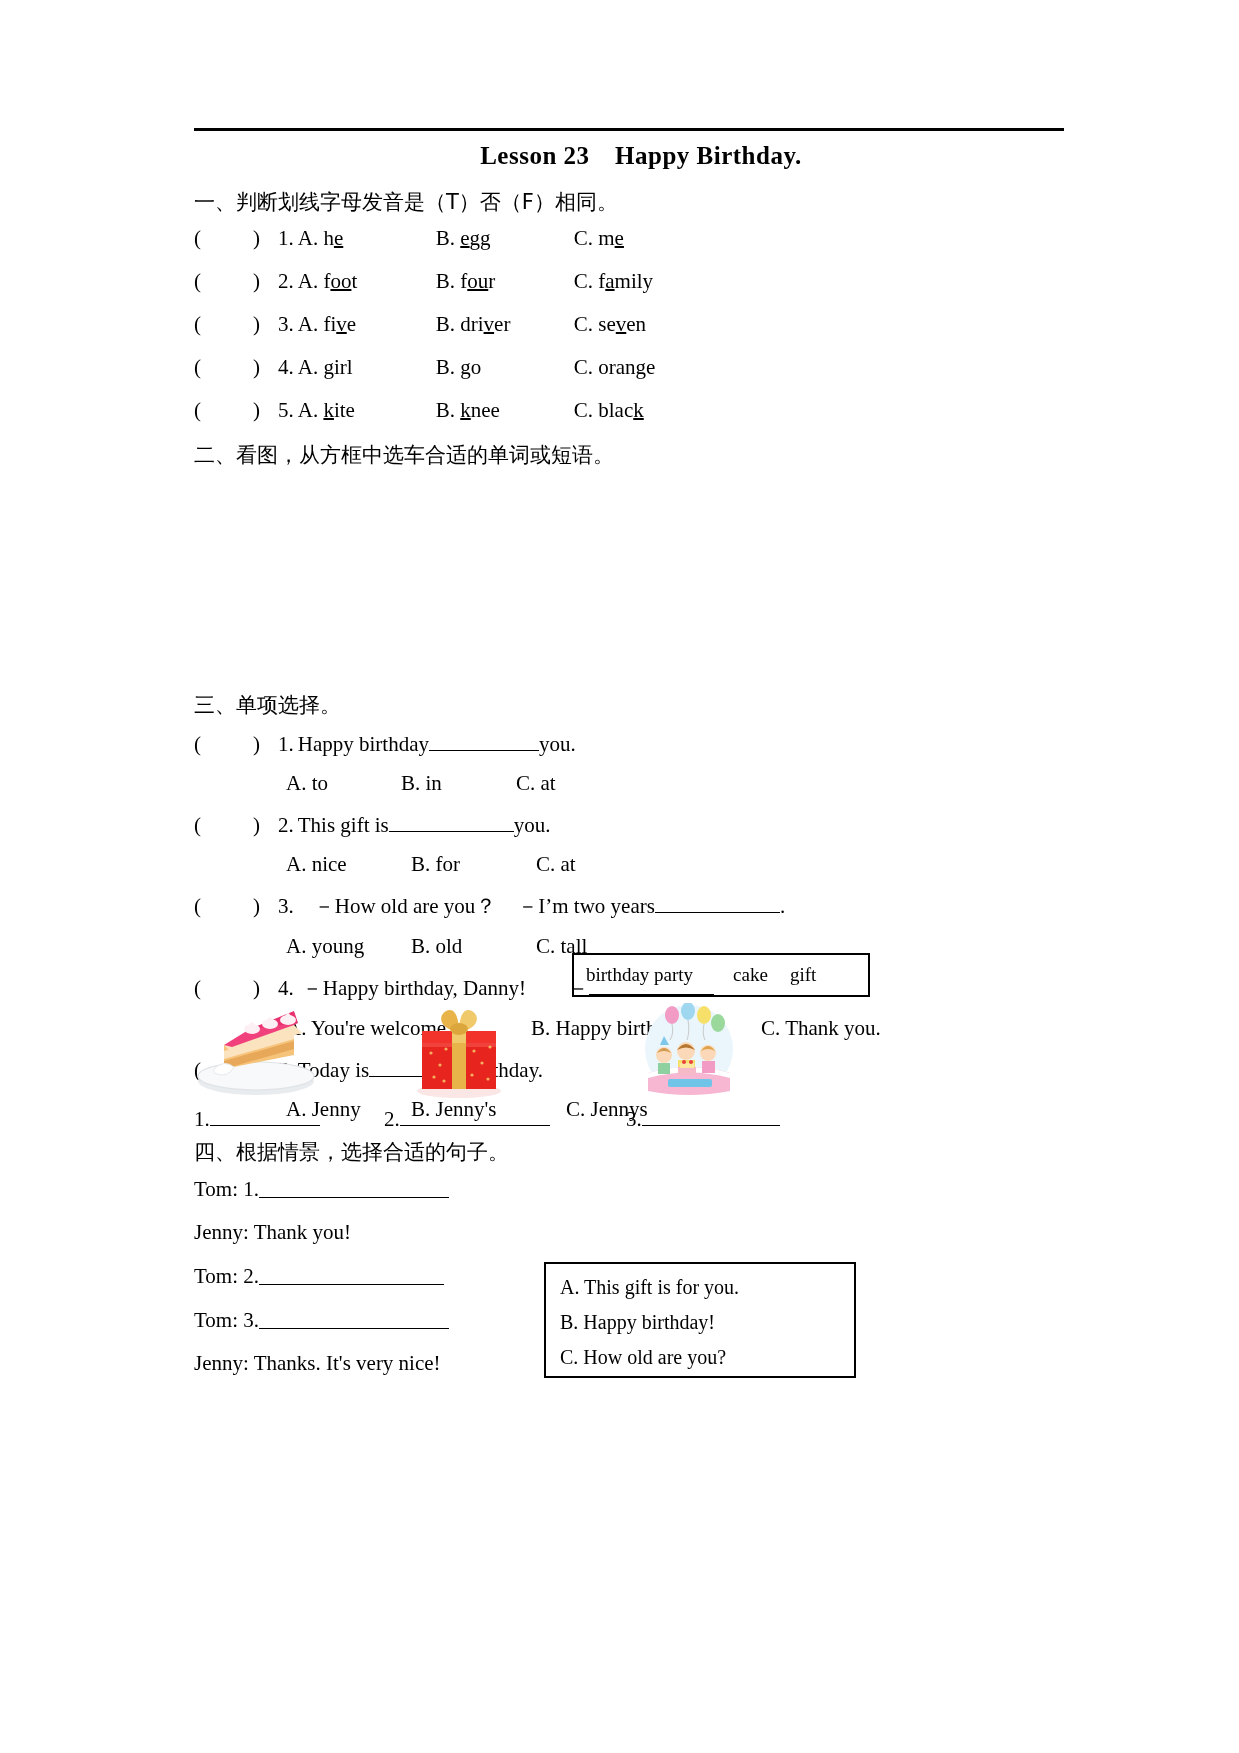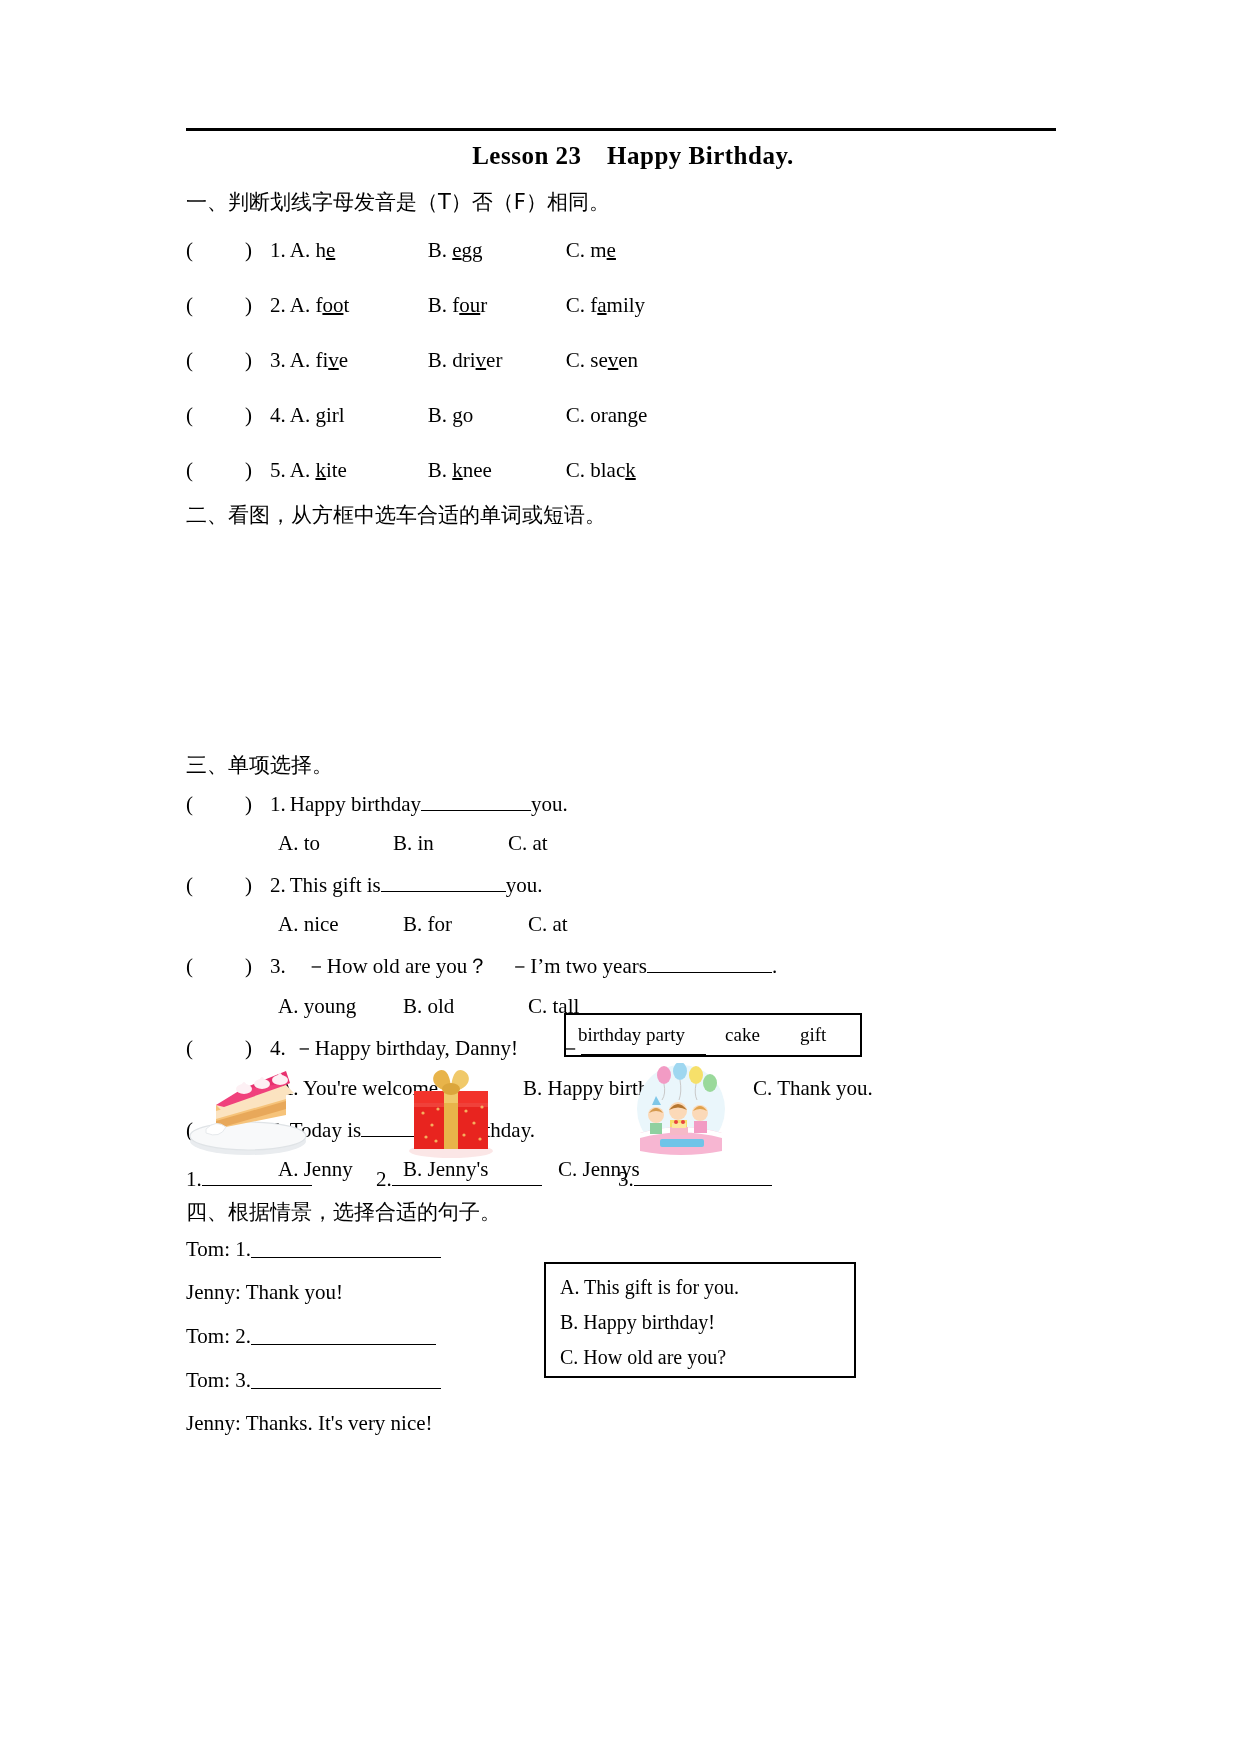--- a/index.html
+++ b/index.html
@@ -16,21 +16,21 @@
     overflow: hidden;
   }
   .page {
     position: absolute;
     left: 0; top: 0;
     width: 1239px;
     height: 1753px;
   }
   .content {
     position: absolute;
-    left: 186px;
+    left: 194px;
     top: 128px;
     width: 870px;
   }
 
   
   .title-rule {
     border: 0;
     border-top: 3px solid #000;
     margin: 0 0 8px 0;
     width: 870px;
@@ -71,40 +71,40 @@
   .paren .pr { margin-left: 52px; }
   .q-num {
     flex: 0 0 auto;
     margin-right: 4px;
   }
   .opt {
     display: inline-block;
   }
   .opt-a { flex: 0 0 138px; }
   .opt-b { flex: 0 0 138px; }
-  .opt-c { flex: 0 0 auto; margin-top: 12px; }
+  .opt-c { flex: 0 0 auto; }
   u { text-decoration: underline; text-underline-offset: 1px; }
 
   
   .word-bank {
     position: absolute;
     left: 378px;
     top: 474px;
     width: 298px;
     height: 44px;
     border: 2px solid #000;
     box-sizing: border-box;
     display: flex;
     align-items: center;
     font-size: 19px;
   }
   .word-bank span { display: inline-block; }
   .wb1 { margin-left: 12px; }
   .wb2 { margin-left: 40px; }
-  .wb3 { margin-left: 40px; }
+  .wb3 { margin-left: 22px; }
 
   
   .pics {
     position: absolute;
     left: 0px;
     top: 524px;
     width: 870px;
     height: 100px;
   }
   .pic {

